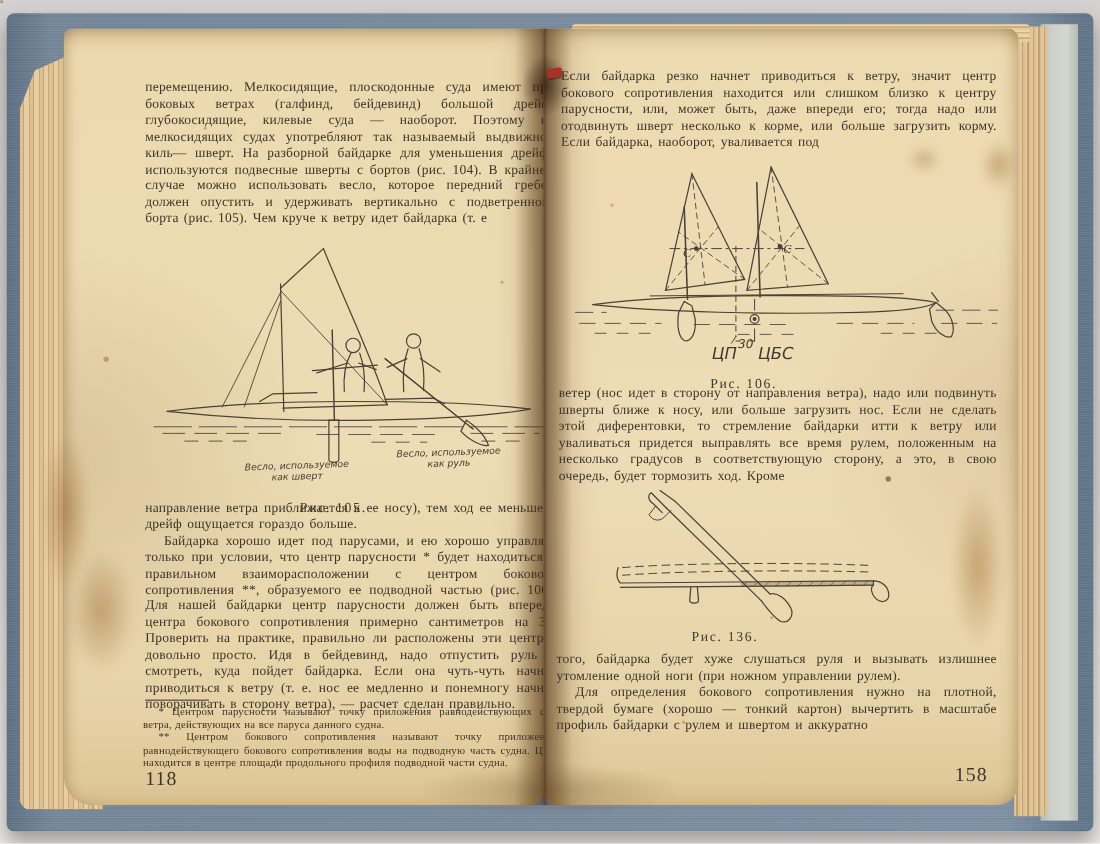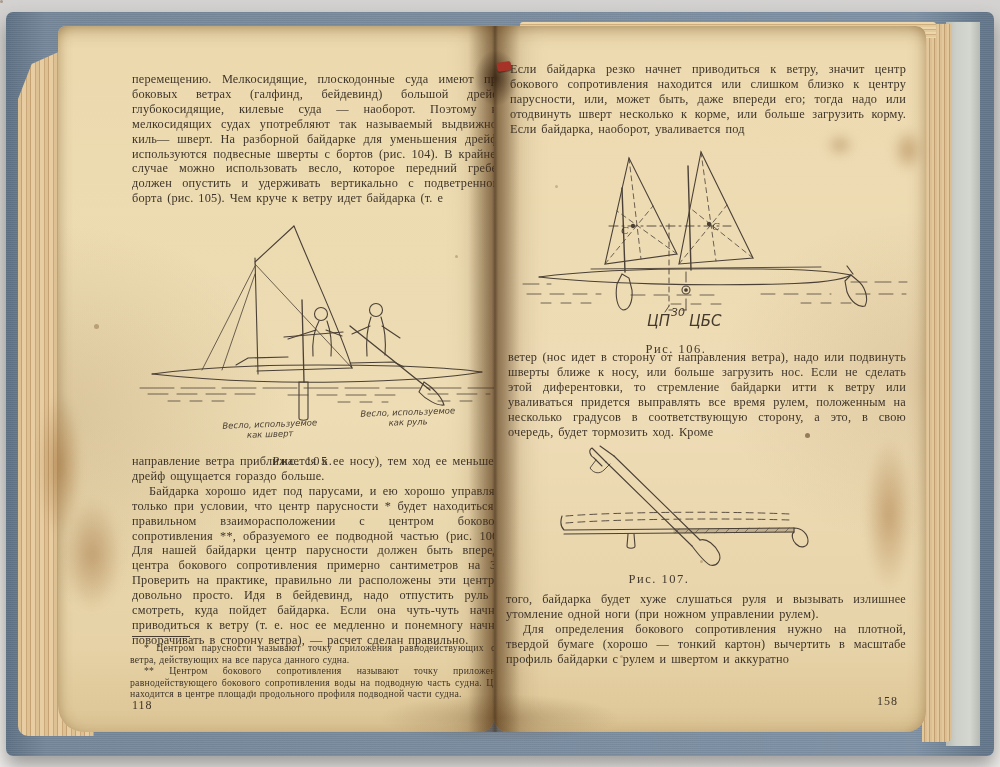--- a/index.html
+++ b/index.html
@@ -67,21 +67,21 @@
       806px 434px 0 1px rgba(80,50,25,.55),620px 655px 0 rgba(110,70,30,.3),250px 690px 0 rgba(110,70,30,.35),
       555px 185px 0 rgba(110,70,30,.28),345px 95px 0 rgba(110,70,30,.3),700px 560px 0 rgba(110,70,30,.3);}
 
   
   .txt{position:absolute;color:#3e352a;font-size:12.3px;line-height:14.9px;text-align:justify;
     letter-spacing:.2px;word-spacing:1.5px;}
   .indent{text-indent:17px;}
   .foot{font-size:9.8px;line-height:11.6px;word-spacing:.5px;}
   .foot p{margin:0;text-indent:14px;}
   .footrule{position:absolute;width:58px;border-top:1.2px solid #463c30;}
-  .pagenum{position:absolute;color:#3e352a;font-size:12px;letter-spacing:1px;}
+  .pagenum{position:absolute;color:#3e352a;font-size:18px;letter-spacing:1px;}
   .caption{position:absolute;color:#43392d;font-size:12.5px;letter-spacing:1.5px;text-align:center;width:100%;}
   .figlabel{color:#4a4034;font-size:8.5px;font-style:italic;line-height:9.5px;text-align:center;
     font-family:"DejaVu Sans",sans-serif;transform:rotate(-2deg);}
 
   svg{position:absolute;overflow:visible;}
   svg *{vector-effect:non-scaling-stroke;}
 </style>
 </head>
 <body>
 
@@ -239,21 +239,21 @@
 
         <path d="M84,88 L83,100 C83,103 91,103 91,100 L90,88"></path>
 
         <path d="M62,16 L148,100 M70,10 L156,94"></path>
 
         <path d="M48,2 L62,16 M56,0 L70,10 M48,2 C44,4 46,10 50,12 L58,20"></path>
         <path d="M52,14 L46,22 C50,28 56,28 60,24 L66,18" stroke-width="0.9"></path>
 
         <path d="M148,100 C154,108 160,116 166,119 C173,121 178,114 175,107 C171,99 163,92 156,94"></path>
       </svg>
-      <div class="caption" style="top:126px;left:-55px;">Рис. 107.</div>
+      <div class="caption" style="top:126px;left:-55px;">Рис. 136.</div>
     </div>
 
     <div class="txt" style="left:12px;top:566px;width:400px;">
       <div>того, байдарка будет хуже слушаться руля и вызывать излишнее утомление одной ноги (при ножном управлении рулем).</div>
       <div class="indent">Для определения бокового сопротивления нужно на плотной, твердой бумаге (хорошо — тонкий картон) вычертить в масштабе профиль байдарки с рулем и швертом и аккуратно</div>
     </div>
 
     <div class="pagenum" style="right:28px;top:668px;">158</div>
   </div>
 

